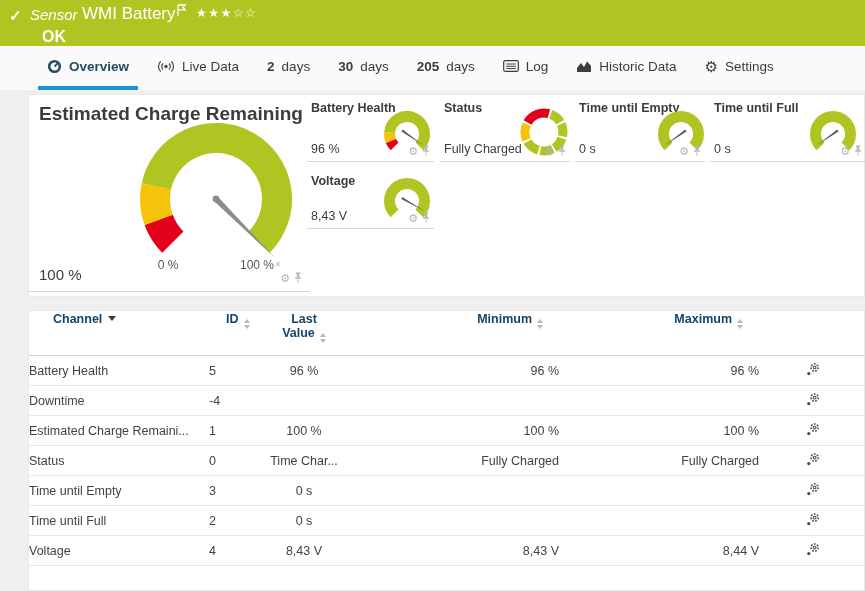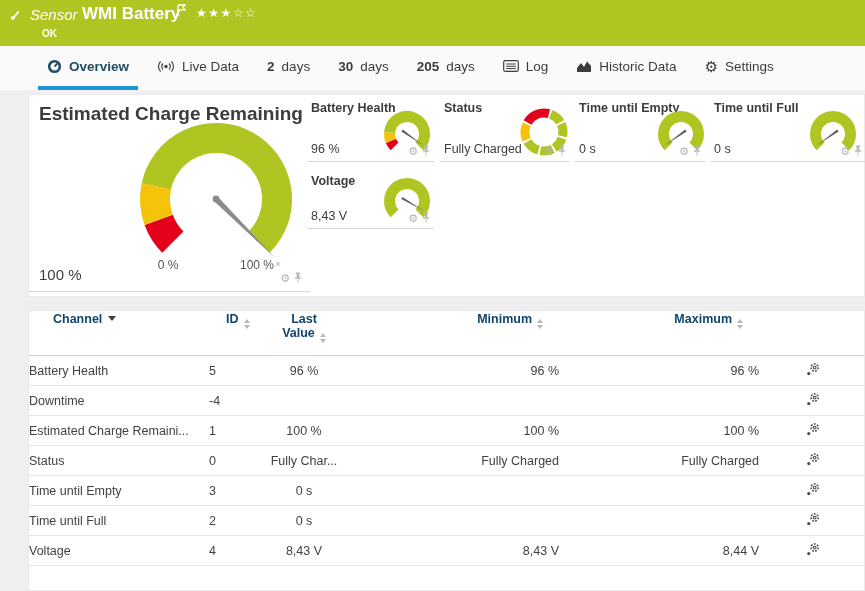--- a/index.html
+++ b/index.html
@@ -9,24 +9,24 @@
     font-family:"Liberation Sans",sans-serif;
     -webkit-font-smoothing:antialiased;
   }
   
   .hdr{
     position:absolute;left:0;top:0;width:865px;height:46px;
     background:#b0c422;color:#fff;
   }
   .hdr .check{position:absolute;left:9px;top:7px;font-size:15px;font-weight:bold;}
   .hdr .kind{position:absolute;left:30px;top:6px;font-size:15px;font-style:italic;font-weight:300;}
-  .hdr .title{position:absolute;left:82px;top:4px;font-size:17px;font-weight:bold;}
+  .hdr .title{position:absolute;left:82px;top:4px;font-size:17px;font-weight:normal;}
   .hdr .flag{position:absolute;left:176px;top:3px;}
   .hdr .stars{position:absolute;left:196px;top:6px;font-size:12px;letter-spacing:1.5px;}
-  .hdr .ok{position:absolute;left:42px;top:28px;font-size:10px;font-weight:bold;}
+  .hdr .ok{position:absolute;left:42px;top:28px;font-size:16px;font-weight:bold;}
   
   .tabbar{
     position:absolute;left:0;top:46px;width:865px;height:44px;
     background:#fafafa;display:flex;align-items:stretch;padding-left:38px;box-sizing:border-box;
   }
   .tab{
     display:flex;align-items:center;gap:7px;
     padding:0 9px;margin-right:10px;
     font-size:13.5px;color:#3c3c3c;cursor:pointer;
     border-bottom:4px solid transparent;box-sizing:border-box;text-decoration:none;
@@ -384,21 +384,21 @@
         <td class="col-max">100 %</td>
         <td class="col-act"><span class="rowgear"><svg width="14" height="13" viewBox="0 0 14 13">
                 <circle cx="8.6" cy="4.6" r="3.6" fill="none" stroke="#4a4a4a" stroke-width="1.6" stroke-dasharray="1.7 1.45"></circle>
                 <circle cx="8.6" cy="4.6" r="1.4" fill="none" stroke="#4a4a4a" stroke-width="1.1"></circle>
                 <circle cx="2.8" cy="10.6" r="1.6" fill="#4a4a4a"></circle>
               </svg></span></td>
       </tr>
       <tr>
         <td class="col-ch">Status</td>
         <td class="col-id">0</td>
-        <td class="col-last">Fully Char...</td>
+        <td class="col-last">Time Char...</td>
         <td class="col-min">Fully Charged</td>
         <td class="col-max">Fully Charged</td>
         <td class="col-act"><span class="rowgear"><svg width="14" height="13" viewBox="0 0 14 13">
                 <circle cx="8.6" cy="4.6" r="3.6" fill="none" stroke="#4a4a4a" stroke-width="1.6" stroke-dasharray="1.7 1.45"></circle>
                 <circle cx="8.6" cy="4.6" r="1.4" fill="none" stroke="#4a4a4a" stroke-width="1.1"></circle>
                 <circle cx="2.8" cy="10.6" r="1.6" fill="#4a4a4a"></circle>
               </svg></span></td>
       </tr>
       <tr>
         <td class="col-ch">Time until Empty</td>

